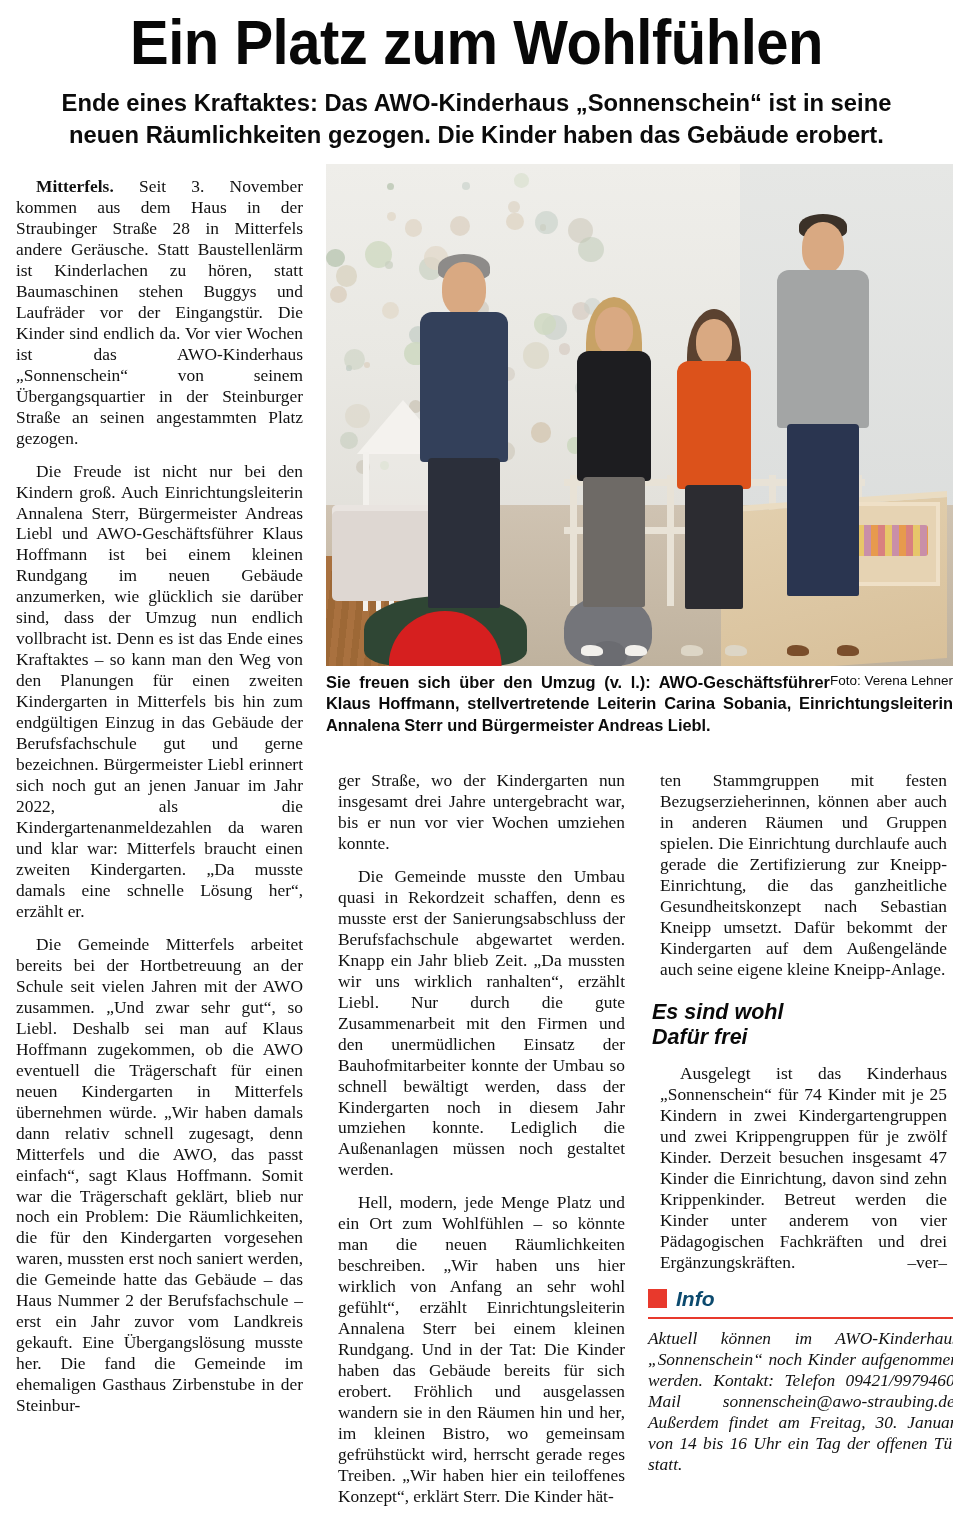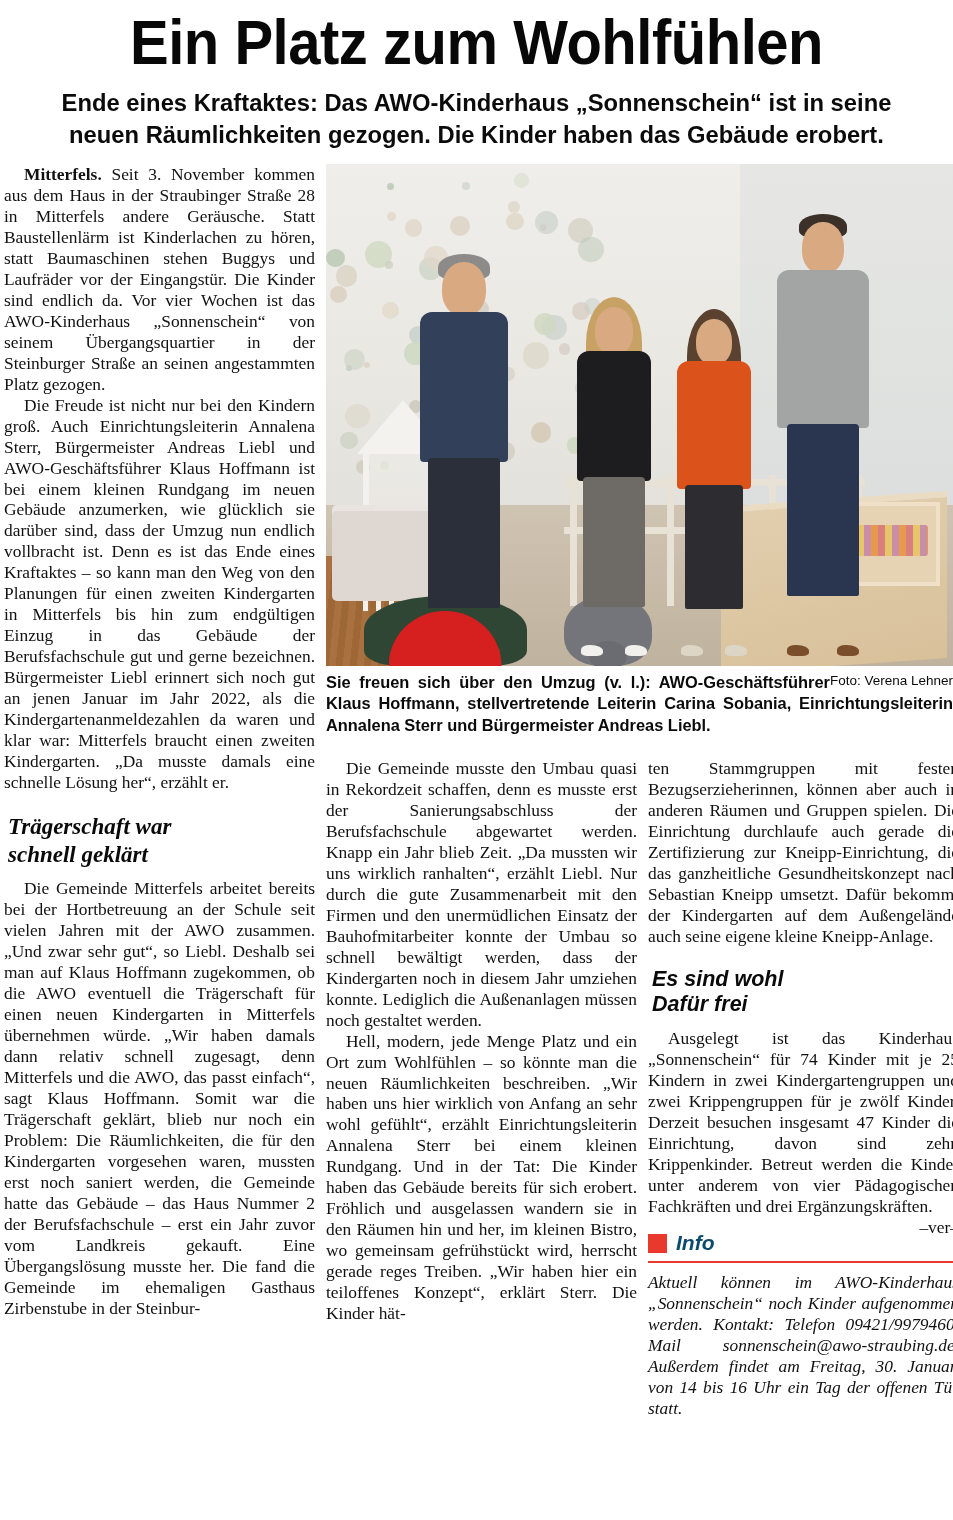--- a/index.html
+++ b/index.html
@@ -66,21 +66,21 @@
   .body-text {
     font-family: "Liberation Serif", serif;
     font-size: 17.4px;
     line-height: 1.205;
     text-align: justify;
     text-justify: inter-word;
     hyphens: manual;
     color: #111111;
   }
   .body-text p {
-    margin: 0;
+    margin: 12px;
     text-indent: 20px;
   }
   .body-text p.first { text-indent: 20px; }
   .body-text p.noindent { text-indent: 0; }
 
   .dateline {
     font-weight: 700;
   }
 
   
@@ -425,31 +425,28 @@
     <div class="caption">
       <span class="credit">Foto: Verena Lehner</span>
       <span>Sie freuen sich über den Umzug (v. l.): AWO-Geschäftsführer Klaus Hoffmann, stellvertretende Leiterin Carina Sobania, Einrichtungsleiterin Annalena Sterr und Bürgermeister Andreas Liebl.</span>
     </div>
 
     <div class="col col-1">
       <div class="body-text">
         <p class="first"><span class="dateline">Mitterfels.</span> <span>Seit 3. November kommen aus dem Haus in der Straubinger Straße 28 in Mitterfels andere Geräusche. Statt Baustellenlärm ist Kinderlachen zu hören, statt Baumaschinen stehen Buggys und Laufräder vor der Eingangstür. Die Kinder sind endlich da. Vor vier Wochen ist das AWO-Kinderhaus „Sonnenschein“ von seinem Übergangsquartier in der Steinburger Straße an seinen angestammten Platz gezogen.</span></p>
         <p><span>Die Freude ist nicht nur bei den Kindern groß. Auch Einrichtungsleiterin Annalena Sterr, Bürgermeister Andreas Liebl und AWO-Geschäftsführer Klaus Hoffmann ist bei einem kleinen Rundgang im neuen Gebäude anzumerken, wie glücklich sie darüber sind, dass der Umzug nun endlich vollbracht ist. Denn es ist das Ende eines Kraftaktes – so kann man den Weg von den Planungen für einen zweiten Kindergarten in Mitterfels bis hin zum endgültigen Einzug in das Gebäude der Berufsfachschule gut und gerne bezeichnen. Bürgermeister Liebl erinnert sich noch gut an jenen Januar im Jahr 2022, als die Kindergartenanmeldezahlen da waren und klar war: Mitterfels braucht einen zweiten Kindergarten. „Da musste damals eine schnelle Lösung her“, erzählt er.</span></p>
       </div>
-      <div class="sec-head">
-        <span>Trägerschaft war</span><br>
-        <span>schnell geklärt</span>
-      </div>
       <div class="body-text">
         <p><span>Die Gemeinde Mitterfels arbeitet bereits bei der Hortbetreuung an der Schule seit vielen Jahren mit der AWO zusammen. „Und zwar sehr gut“, so Liebl. Deshalb sei man auf Klaus Hoffmann zugekommen, ob die AWO eventuell die Trägerschaft für einen neuen Kindergarten in Mitterfels übernehmen würde. „Wir haben damals dann relativ schnell zugesagt, denn Mitterfels und die AWO, das passt einfach“, sagt Klaus Hoffmann. Somit war die Trägerschaft geklärt, blieb nur noch ein Problem: Die Räumlichkeiten, die für den Kindergarten vorgesehen waren, mussten erst noch saniert werden, die Gemeinde hatte das Gebäude – das Haus Nummer 2 der Berufsfachschule – erst ein Jahr zuvor vom Landkreis gekauft. Eine Übergangslösung musste her. Die fand die Gemeinde im ehemaligen Gasthaus Zirbenstube in der Steinbur-</span></p>
       </div>
     </div>
 
     <div class="col col-2" style="top:594px;">
       <div class="body-text">
+        <p class="noindent"><span>ger Straße, wo der Kindergarten nun insgesamt drei Jahre untergebracht war, bis er nun vor vier Wochen umziehen konnte.</span></p>
         <p><span>Die Gemeinde musste den Umbau quasi in Rekordzeit schaffen, denn es musste erst der Sanierungsabschluss der Berufsfachschule abgewartet werden. Knapp ein Jahr blieb Zeit. „Da mussten wir uns wirklich ranhalten“, erzählt Liebl. Nur durch die gute Zusammenarbeit mit den Firmen und den unermüdlichen Einsatz der Bauhofmitarbeiter konnte der Umbau so schnell bewältigt werden, dass der Kindergarten noch in diesem Jahr umziehen konnte. Lediglich die Außenanlagen müssen noch gestaltet werden.</span></p>
         <p><span>Hell, modern, jede Menge Platz und ein Ort zum Wohlfühlen – so könnte man die neuen Räumlichkeiten beschreiben. „Wir haben uns hier wirklich von Anfang an sehr wohl gefühlt“, erzählt Einrichtungsleiterin Annalena Sterr bei einem kleinen Rundgang. Und in der Tat: Die Kinder haben das Gebäude bereits für sich erobert. Fröhlich und ausgelassen wandern sie in den Räumen hin und her, im kleinen Bistro, wo gemeinsam gefrühstückt wird, herrscht gerade reges Treiben. „Wir haben hier ein teiloffenes Konzept“, erklärt Sterr. Die Kinder hät-</span></p>
       </div>
     </div>
 
     <div class="col col-3" style="top:594px;">
       <div class="body-text">
         <p class="noindent"><span>ten Stammgruppen mit festen Bezugserzieherinnen, können aber auch in anderen Räumen und Gruppen spielen. Die Einrichtung durchlaufe auch gerade die Zertifizierung zur Kneipp-Einrichtung, die das ganzheitliche Gesundheitskonzept nach Sebastian Kneipp umsetzt. Dafür bekommt der Kindergarten auf dem Außengelände auch seine eigene kleine Kneipp-Anlage.</span></p>
       </div>
       <div class="sec-head sans">

